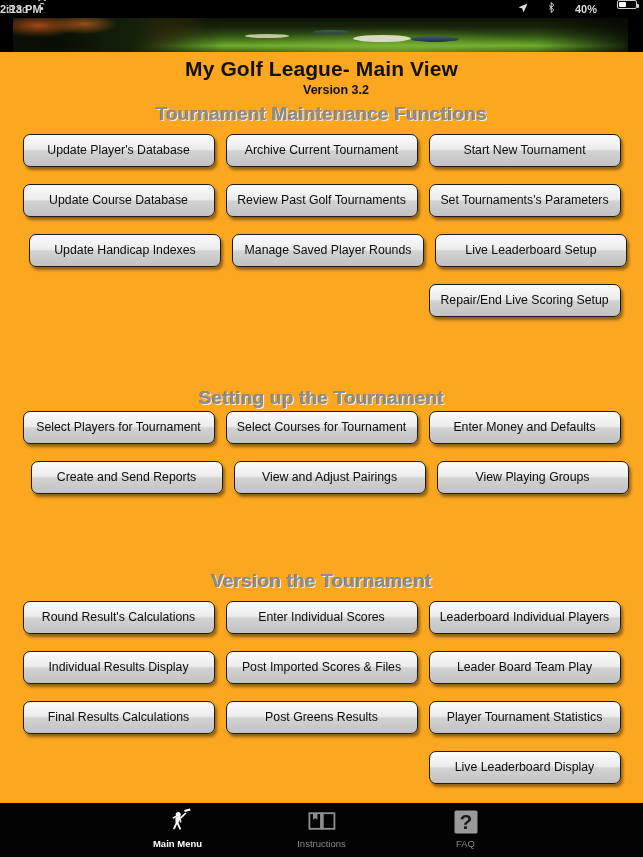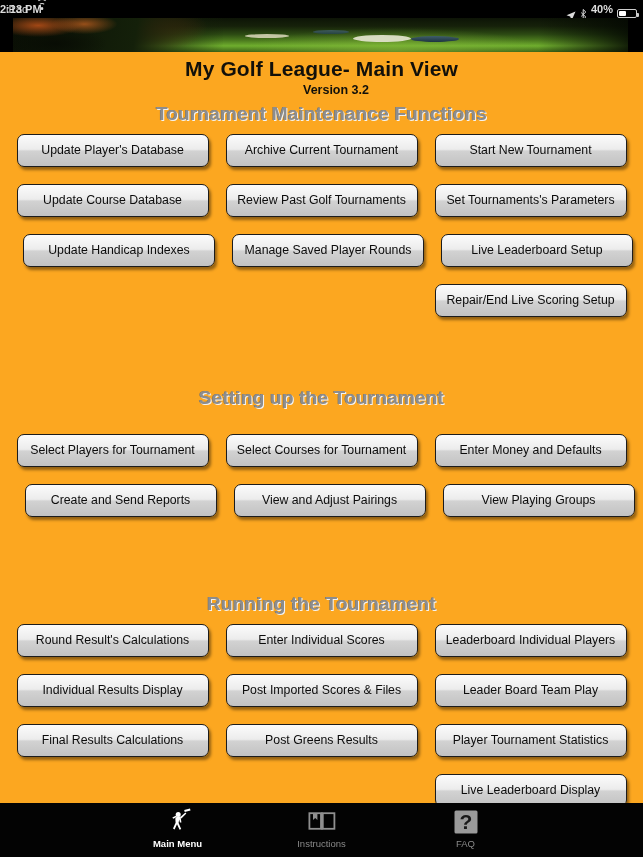--- a/index.html
+++ b/index.html
@@ -26,21 +26,21 @@
     width: 643px; height: 18px;
     background: #000;
     color: #d8d8d8;
     font-size: 11px;
     line-height: 18px;
     display: flex;
     align-items: center;
   }
   .sb-left { position: absolute; left: 6px; display: flex; align-items: flex-start; gap: 8px; }
   .sb-center { position: absolute; left: 0; width: 643px; text-align: left; font-weight: bold; font-size: 11px; color: #e6e6e6; }
-  .sb-right { position: absolute; right: 6px; display: flex; align-items: flex-end; gap: 4px; }
+  .sb-right { position: absolute; right: 6px; display: flex; align-items: flex-start; gap: 20px; }
   .sb-text { font-size: 11px; color: #dcdcdc; }
   .sb-text.bold { font-weight: bold; }
 
   .wifi-icon { display: inline-block; width: 11px; height: 10px; position: relative; }
   .wifi-icon i {
     position: absolute; left: 50%; bottom: 0;
     transform: translateX(-50%);
     border: 1.4px solid #dcdcdc;
     border-bottom-color: transparent;
     border-left-color: transparent;
@@ -151,21 +151,21 @@
   }
   .section-title.sec1 { margin-top: 4px; }
 
   .grid {
     position: relative;
     width: 643px;
   }
   .btn-row {
     display: flex;
     justify-content: center;
-    gap: 17px;
+    gap: 11px;
     align-items: center;
   }
 
   .btn {
     width: 192px;
     height: 33px;
     border: 1.6px solid #1c1c1c;
     border-radius: 7px;
     background: linear-gradient(180deg, #fbfbfb 0%, #ececec 46%, #d2d2d2 52%, #c2c2c2 100%);
     box-shadow: 2px 3px 3px rgba(0,0,0,.42);
@@ -284,34 +284,34 @@
             <div class="btn">Live Leaderboard Setup</div>
           </div>
           <div class="btn-row" style="margin-top: 17px;">
             <div class="btn empty"></div>
             <div class="btn empty"></div>
             <div class="btn">Repair/End Live Scoring Setup</div>
           </div>
         </div>
         <div style="height: 40px;"></div>
         <div class="section-title" style="margin-top: 30px;">Setting up the Tournament</div>
-        <div class="grid" style="margin-top: 25px;">
+        <div class="grid" style="margin-top: 2px;">
           <div class="btn-row">
             <div class="btn">Select Players for Tournament</div>
             <div class="btn">Select Courses for Tournament</div>
             <div class="btn">Enter Money and Defaults</div>
           </div>
           <div class="btn-row" style="margin-top: 17px; padding-left: 16px;">
             <div class="btn">Create and Send Reports</div>
             <div class="btn">View and Adjust Pairings</div>
             <div class="btn">View Playing Groups</div>
           </div>
         </div>
         <div style="height: 46px;"></div>
-        <div class="section-title" style="margin-top: 30px;">Running the Tournament</div>
+        <div class="section-title" style="margin-top: 30px;">Version the Tournament</div>
         <div class="grid" style="margin-top: 9px;">
           <div class="btn-row">
             <div class="btn">Round Result's Calculations</div>
             <div class="btn">Enter Individual Scores</div>
             <div class="btn">Leaderboard Individual Players</div>
           </div>
           <div class="btn-row" style="margin-top: 17px;">
             <div class="btn">Individual Results Display</div>
             <div class="btn">Post Imported Scores &amp; Files</div>
             <div class="btn">Leader Board Team Play</div>

